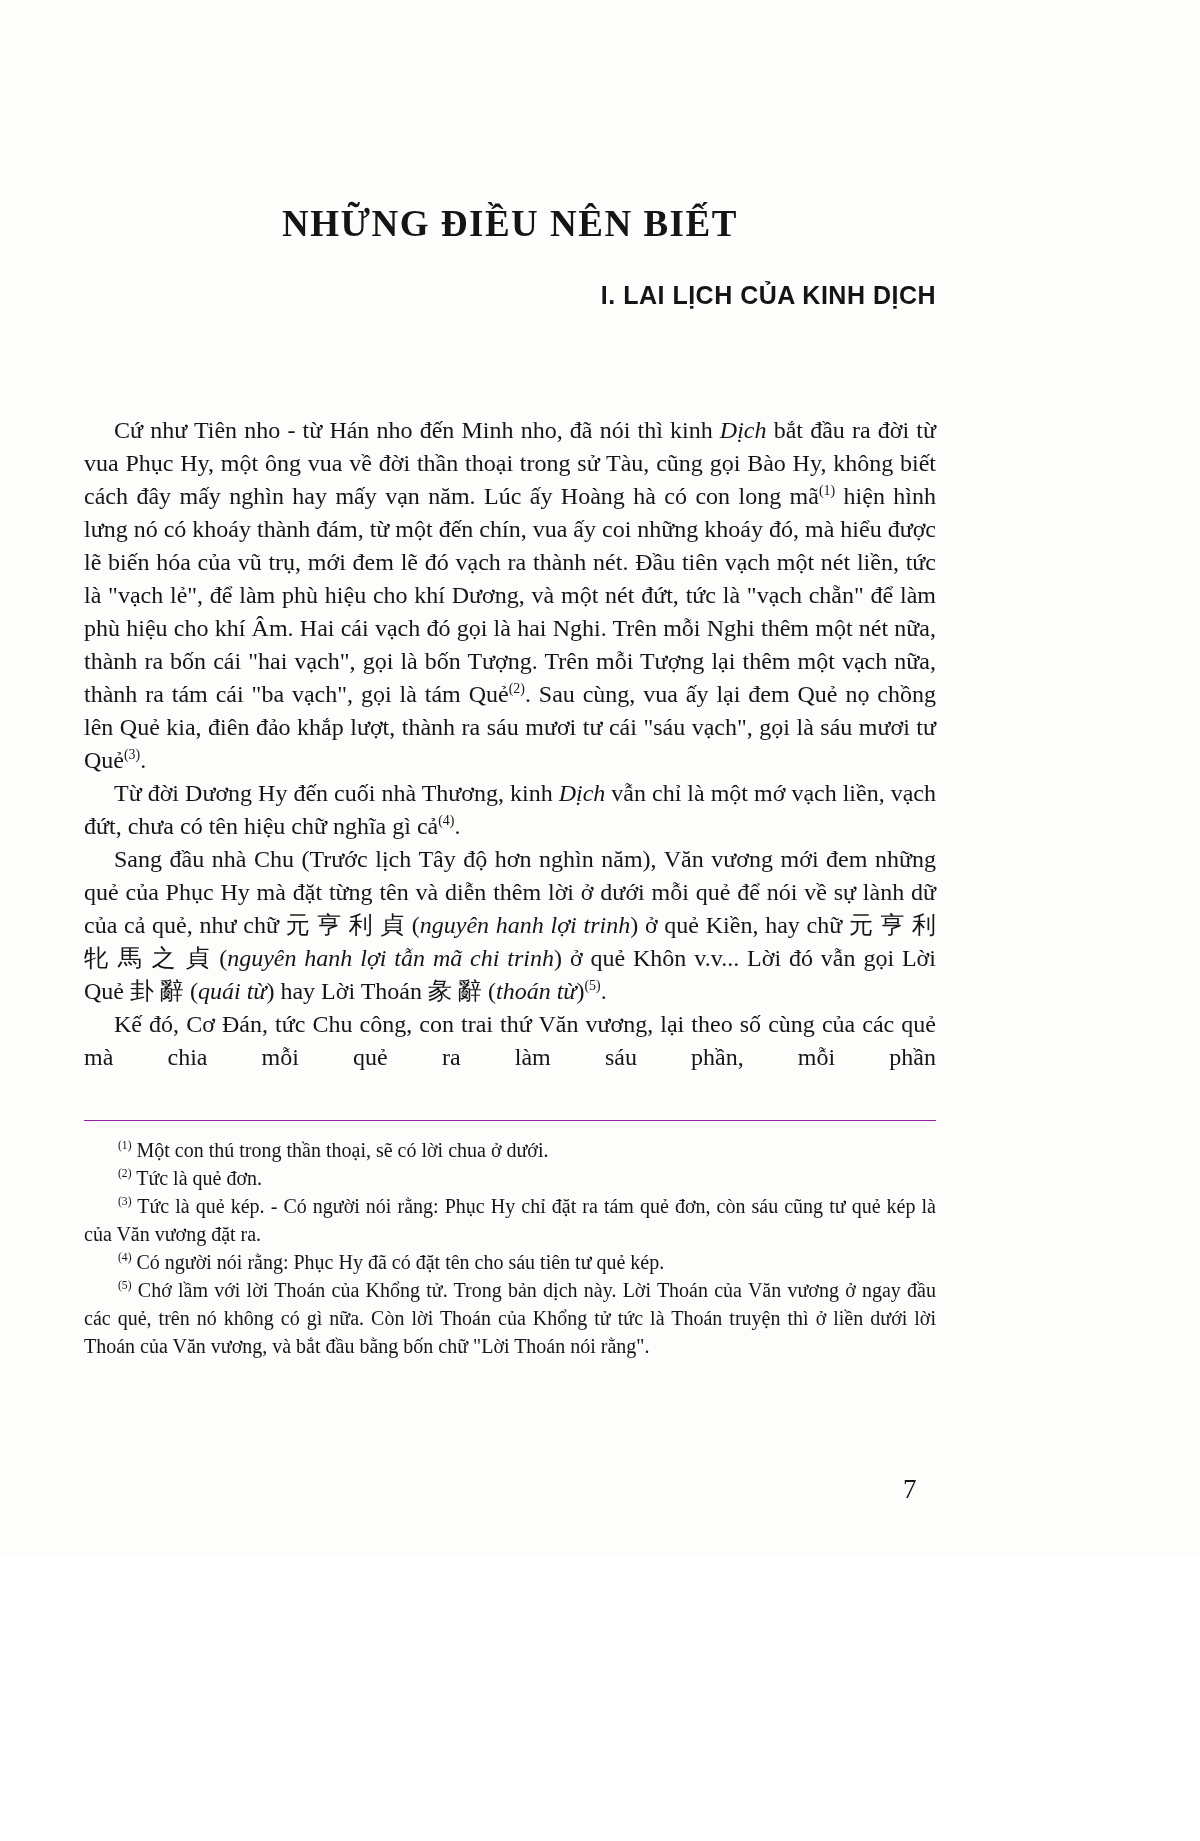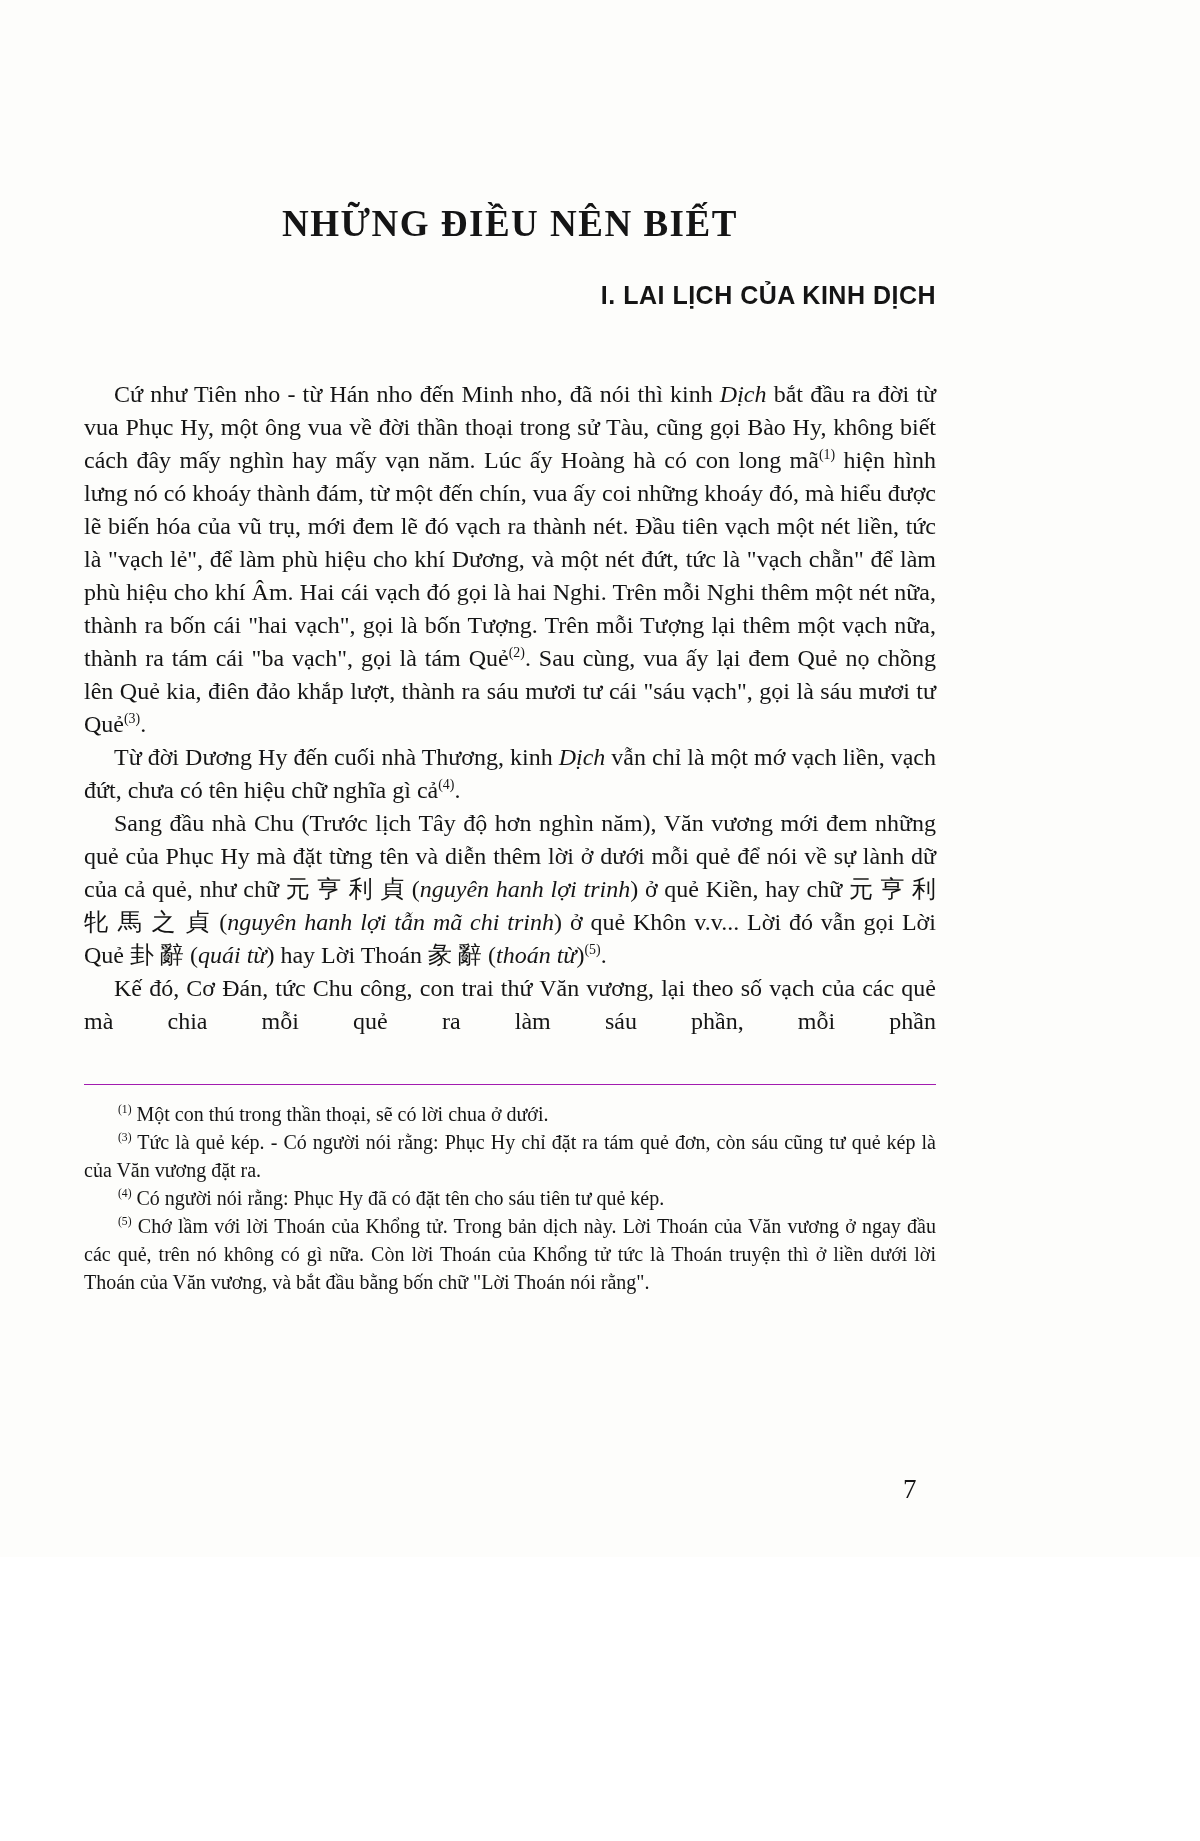--- a/index.html
+++ b/index.html
@@ -33,21 +33,21 @@
   .subtitle {
     margin: 34px 0 0 0;
     text-align: right;
     font-size: 25px;
     line-height: 30px;
     font-weight: bold;
     letter-spacing: 0.5px;
     font-family: "Liberation Sans", sans-serif;
   }
   .body-text {
-    margin-top: 68px;
+    margin-top: 104px;
     font-size: 24px;
     line-height: 33px;
     text-align: justify;
   }
   .body-text p {
     margin: 0;
     text-indent: 30px;
   }
   .body-text p:last-child {
     text-align-last: justify;
@@ -84,25 +84,26 @@
 <body>
 
 <div class="page">
   <div class="content">
     <h1 class="title">NHỮNG ĐIỀU NÊN BIẾT</h1>
     <h2 class="subtitle">I. LAI LỊCH CỦA KINH DỊCH</h2>
     <div class="body-text" id="body-paragraphs">
         <p><span>Cứ như Tiên nho - từ Hán nho đến Minh nho, đã nói thì kinh </span><i>Dịch</i><span> bắt đầu ra đời từ vua Phục Hy, một ông vua về đời thần thoại trong sử Tàu, cũng gọi Bào Hy, không biết cách đây mấy nghìn hay mấy vạn năm. Lúc ấy Hoàng hà có con long mã</span><sup>(1)</sup><span> hiện hình lưng nó có khoáy thành đám, từ một đến chín, vua ấy coi những khoáy đó, mà hiểu được lẽ biến hóa của vũ trụ, mới đem lẽ đó vạch ra thành nét. Đầu tiên vạch một nét liền, tức là "vạch lẻ", để làm phù hiệu cho khí Dương, và một nét đứt, tức là "vạch chẵn" để làm phù hiệu cho khí Âm. Hai cái vạch đó gọi là hai Nghi. Trên mỗi Nghi thêm một nét nữa, thành ra bốn cái "hai vạch", gọi là bốn Tượng. Trên mỗi Tượng lại thêm một vạch nữa, thành ra tám cái "ba vạch", gọi là tám Quẻ</span><sup>(2)</sup><span>. Sau cùng, vua ấy lại đem Quẻ nọ chồng lên Quẻ kia, điên đảo khắp lượt, thành ra sáu mươi tư cái "sáu vạch", gọi là sáu mươi tư Quẻ</span><sup>(3)</sup><span>.</span></p>
         <p><span>Từ đời Dương Hy đến cuối nhà Thương, kinh </span><i>Dịch</i><span> vẫn chỉ là một mớ vạch liền, vạch đứt, chưa có tên hiệu chữ nghĩa gì cả</span><sup>(4)</sup><span>.</span></p>
         <p><span>Sang đầu nhà Chu (Trước lịch Tây độ hơn nghìn năm), Văn vương mới đem những quẻ của Phục Hy mà đặt từng tên và diễn thêm lời ở dưới mỗi quẻ để nói về sự lành dữ của cả quẻ, như chữ 元 亨 利 貞 (</span><i>nguyên hanh lợi trinh</i><span>) ở quẻ Kiền, hay chữ 元 亨 利 牝 馬 之 貞 (</span><i>nguyên hanh lợi tẫn mã chi trinh</i><span>) ở quẻ Khôn v.v... Lời đó vẫn gọi Lời Quẻ 卦 辭 (</span><i>quái từ</i><span>) hay Lời Thoán 彖 辭 (</span><i>thoán từ</i><span>)</span><sup>(5)</sup><span>.</span></p>
-        <p><span>Kế đó, Cơ Đán, tức Chu công, con trai thứ Văn vương, lại theo số vạch của các quẻ mà chia mỗi quẻ ra làm sáu phần, mỗi phần</span></p>
+        <p><span>Kế đó, Cơ Đán, tức Chu công, con trai thứ Văn vương, lại theo số cùng của các quẻ mà chia mỗi quẻ ra làm sáu phần, mỗi phần</span></p>
       </div>
     <div class="footnotes">
       <div id="footnote-list">
           <p><sup>(1)</sup><span> Một con thú trong thần thoại, sẽ có lời chua ở dưới.</span></p>
+          <p><sup>(2)</sup><span> Tức là quẻ đơn.</span></p>
           <p><sup>(3)</sup><span> Tức là quẻ kép. - Có người nói rằng: Phục Hy chỉ đặt ra tám quẻ đơn, còn sáu cũng tư quẻ kép là của Văn vương đặt ra.</span></p>
           <p><sup>(4)</sup><span> Có người nói rằng: Phục Hy đã có đặt tên cho sáu tiên tư quẻ kép.</span></p>
           <p><sup>(5)</sup><span> Chớ lầm với lời Thoán của Khổng tử. Trong bản dịch này. Lời Thoán của Văn vương ở ngay đầu các quẻ, trên nó không có gì nữa. Còn lời Thoán của Khổng tử tức là Thoán truyện thì ở liền dưới lời Thoán của Văn vương, và bắt đầu bằng bốn chữ "Lời Thoán nói rằng".</span></p>
         </div>
     </div>
   </div>
   <div class="page-number">7</div>
 </div>
 
 </body></html>

